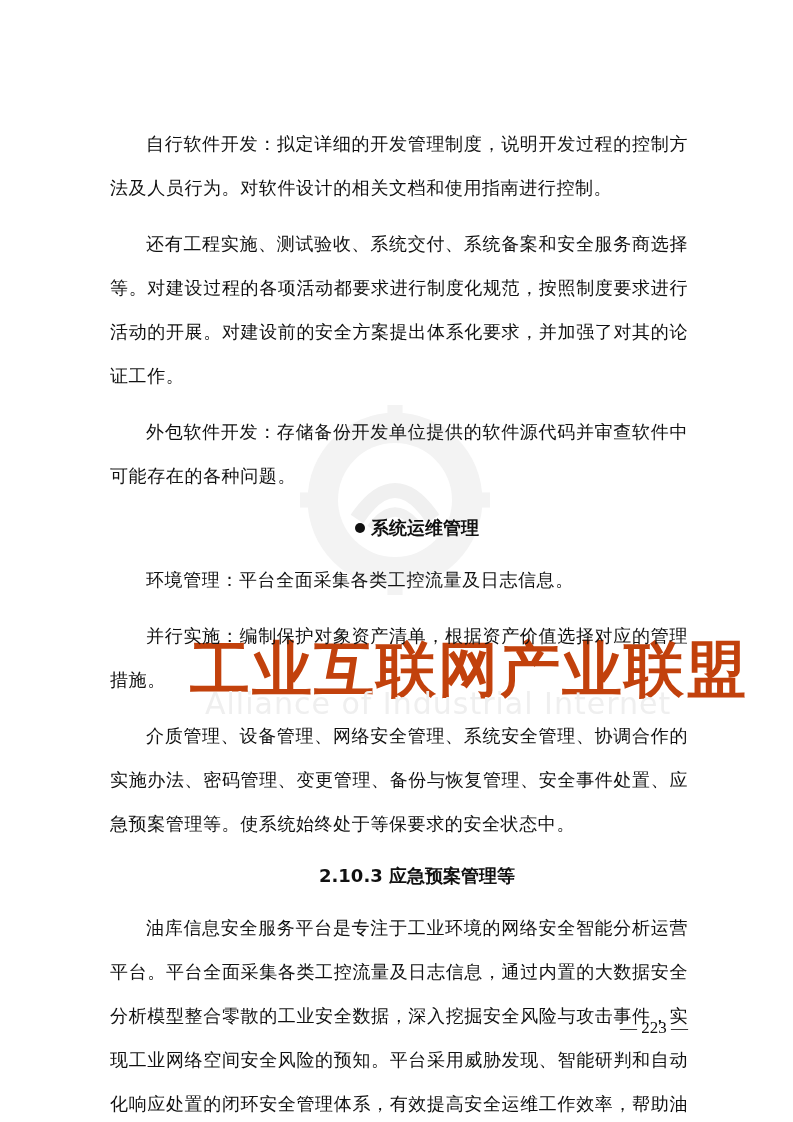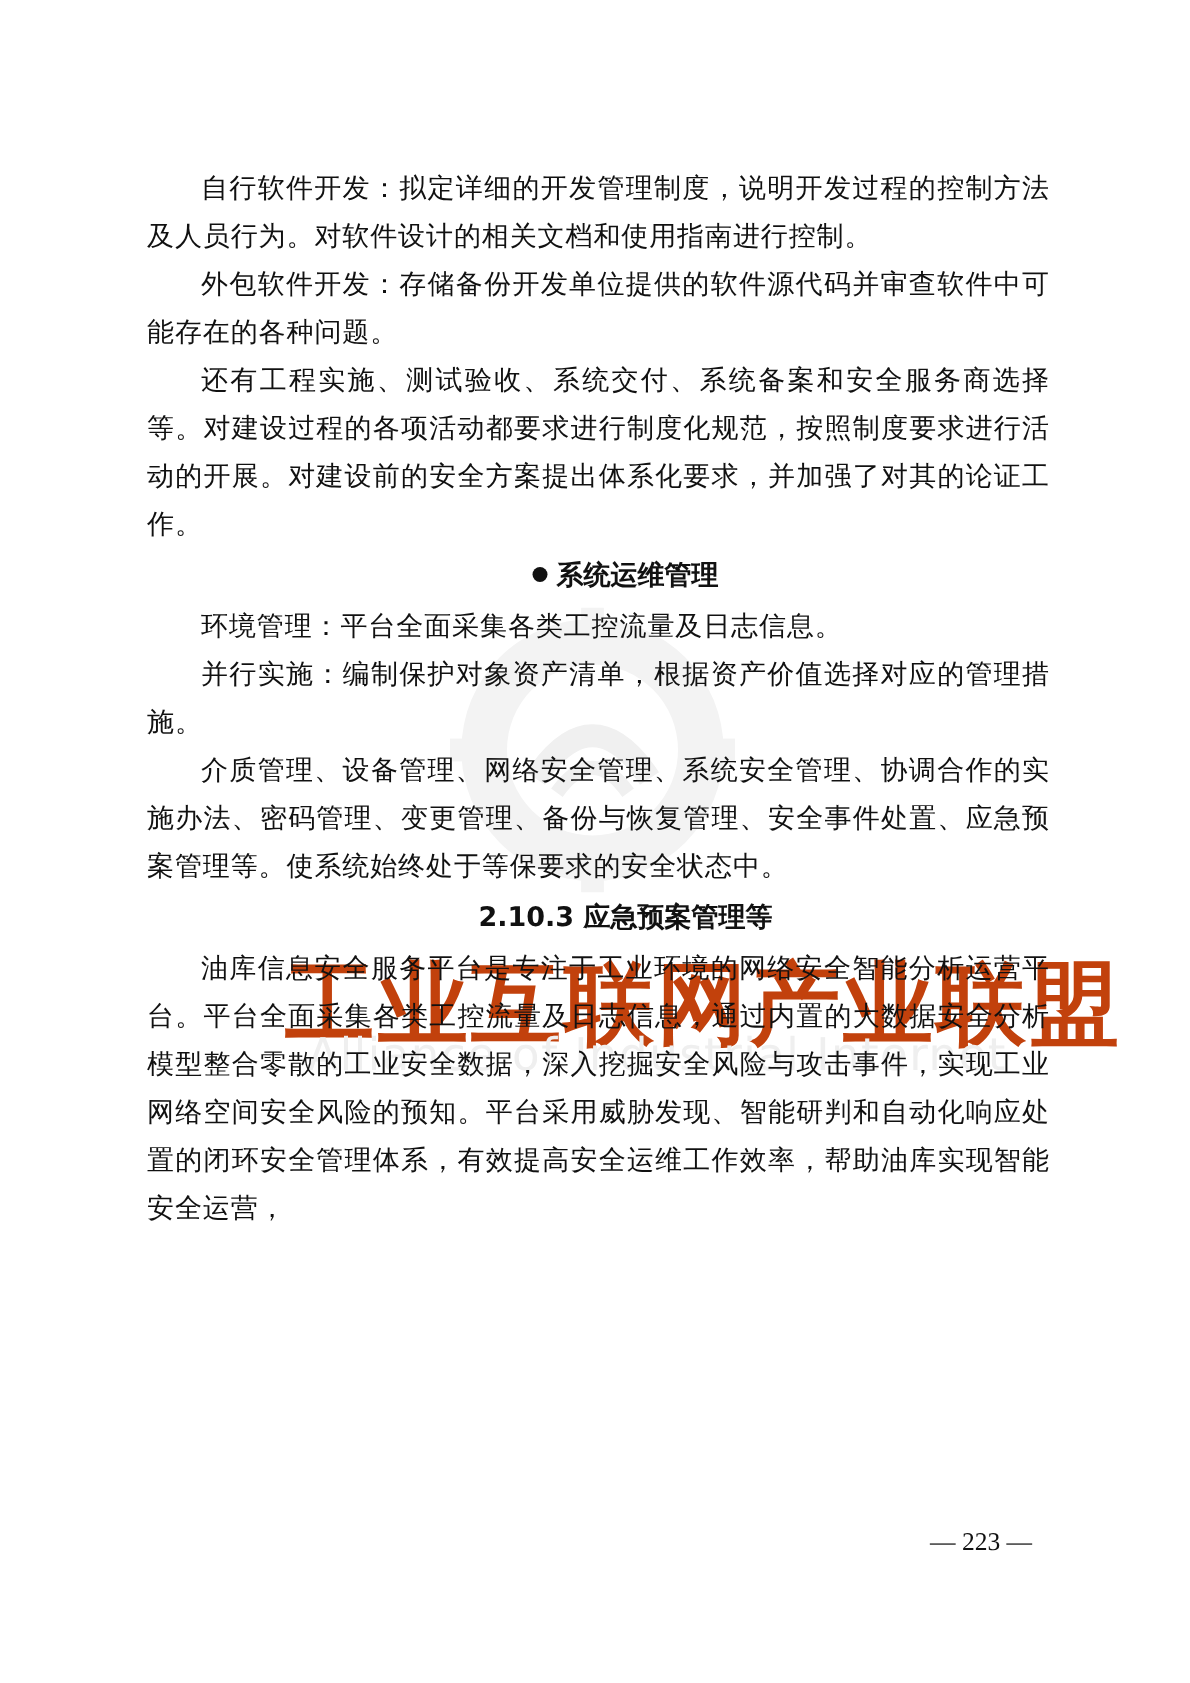--- a/index.html
+++ b/index.html
@@ -6,21 +6,21 @@
     body { width: 793px; height: 1122px; position: relative; overflow: hidden;
       font-family: "DejaVu Serif", "Liberation Serif", serif; color: #111; }
     .page { position: absolute; left: 0; top: 0; width: 793px; height: 1122px; }
     .watermark { position: absolute; pointer-events: none; z-index: 0; }
     .wm-logo { left: 300px; top: 405px; width: 190px; height: 190px; }
     .wm-cn { left: 190px; top: 630px; width: 420px; font-family: "DejaVu Sans", "Liberation Sans", sans-serif;
       font-weight: bold; font-size: 60px; color: #c2410c; letter-spacing: 2px; white-space: nowrap; }
     .wm-en { left: 205px; top: 686px; width: 420px; font-family: "DejaVu Sans", "Liberation Sans", sans-serif;
       font-size: 30px; color: #efefef; white-space: nowrap; letter-spacing: 1px; }
     .content { position: absolute; left: 98px; top: 110px; width: 602px; z-index: 1; }
-    .para { font-size: 18px; line-height: 32px; margin: 0; text-align: justify; text-indent: 36px;
+    .para { font-size: 18px; line-height: 44px; margin: 12px; text-align: justify; text-indent: 36px;
       letter-spacing: 0.6px; }
     .heading { font-size: 18px; line-height: 36px; margin: 0; font-weight: bold;
       font-family: "DejaVu Sans", "Liberation Sans", sans-serif; padding-left: 36px; text-align: center; }
     .bullet { display: inline-block; width: 10px; height: 10px; border-radius: 50%; background: #111;
       margin-right: 6px; vertical-align: 1px; }
     .page-number { position: absolute; left: 620px; top: 1018px; font-size: 17px;
       font-family: "Liberation Serif", "DejaVu Serif", serif; z-index: 1; }
   </style>
 </head>
 <body>
@@ -37,22 +37,22 @@
       <rect x="92" y="182" width="16" height="18"></rect>
       <rect x="0" y="92" width="18" height="16"></rect>
       <rect x="182" y="92" width="18" height="16"></rect>
     </g>
   </svg>
   <div class="watermark wm-cn">工业互联网产业联盟</div>
   <div class="watermark wm-en">Alliance of Industrial Internet</div>
 
   <div class="content">
     <p class="para">自行软件开发：拟定详细的开发管理制度，说明开发过程的控制方法及人员行为。对软件设计的相关文档和使用指南进行控制。</p>
+    <p class="para">还有工程实施、测试验收、系统交付、系统备案和安全服务商选择等。对建设过程的各项活动都要求进行制度化规范，按照制度要求进行活动的开展。对建设前的安全方案提出体系化要求，并加强了对其的论证工作。</p>
     <p class="para">外包软件开发：存储备份开发单位提供的软件源代码并审查软件中可能存在的各种问题。</p>
-    <p class="para">还有工程实施、测试验收、系统交付、系统备案和安全服务商选择等。对建设过程的各项活动都要求进行制度化规范，按照制度要求进行活动的开展。对建设前的安全方案提出体系化要求，并加强了对其的论证工作。</p>
 
     <div class="heading">
       <span class="bullet"></span><span>系统运维管理</span>
     </div>
     <p class="para">环境管理：平台全面采集各类工控流量及日志信息。</p>
     <p class="para">并行实施：编制保护对象资产清单，根据资产价值选择对应的管理措施。</p>
     <p class="para">介质管理、设备管理、网络安全管理、系统安全管理、协调合作的实施办法、密码管理、变更管理、备份与恢复管理、安全事件处置、应急预案管理等。使系统始终处于等保要求的安全状态中。</p>
 
     <div class="heading">2.10.3 应急预案管理等</div>
     <p class="para">油库信息安全服务平台是专注于工业环境的网络安全智能分析运营平台。平台全面采集各类工控流量及日志信息，通过内置的大数据安全分析模型整合零散的工业安全数据，深入挖掘安全风险与攻击事件，实现工业网络空间安全风险的预知。平台采用威胁发现、智能研判和自动化响应处置的闭环安全管理体系，有效提高安全运维工作效率，帮助油库实现智能安全运营，</p>

